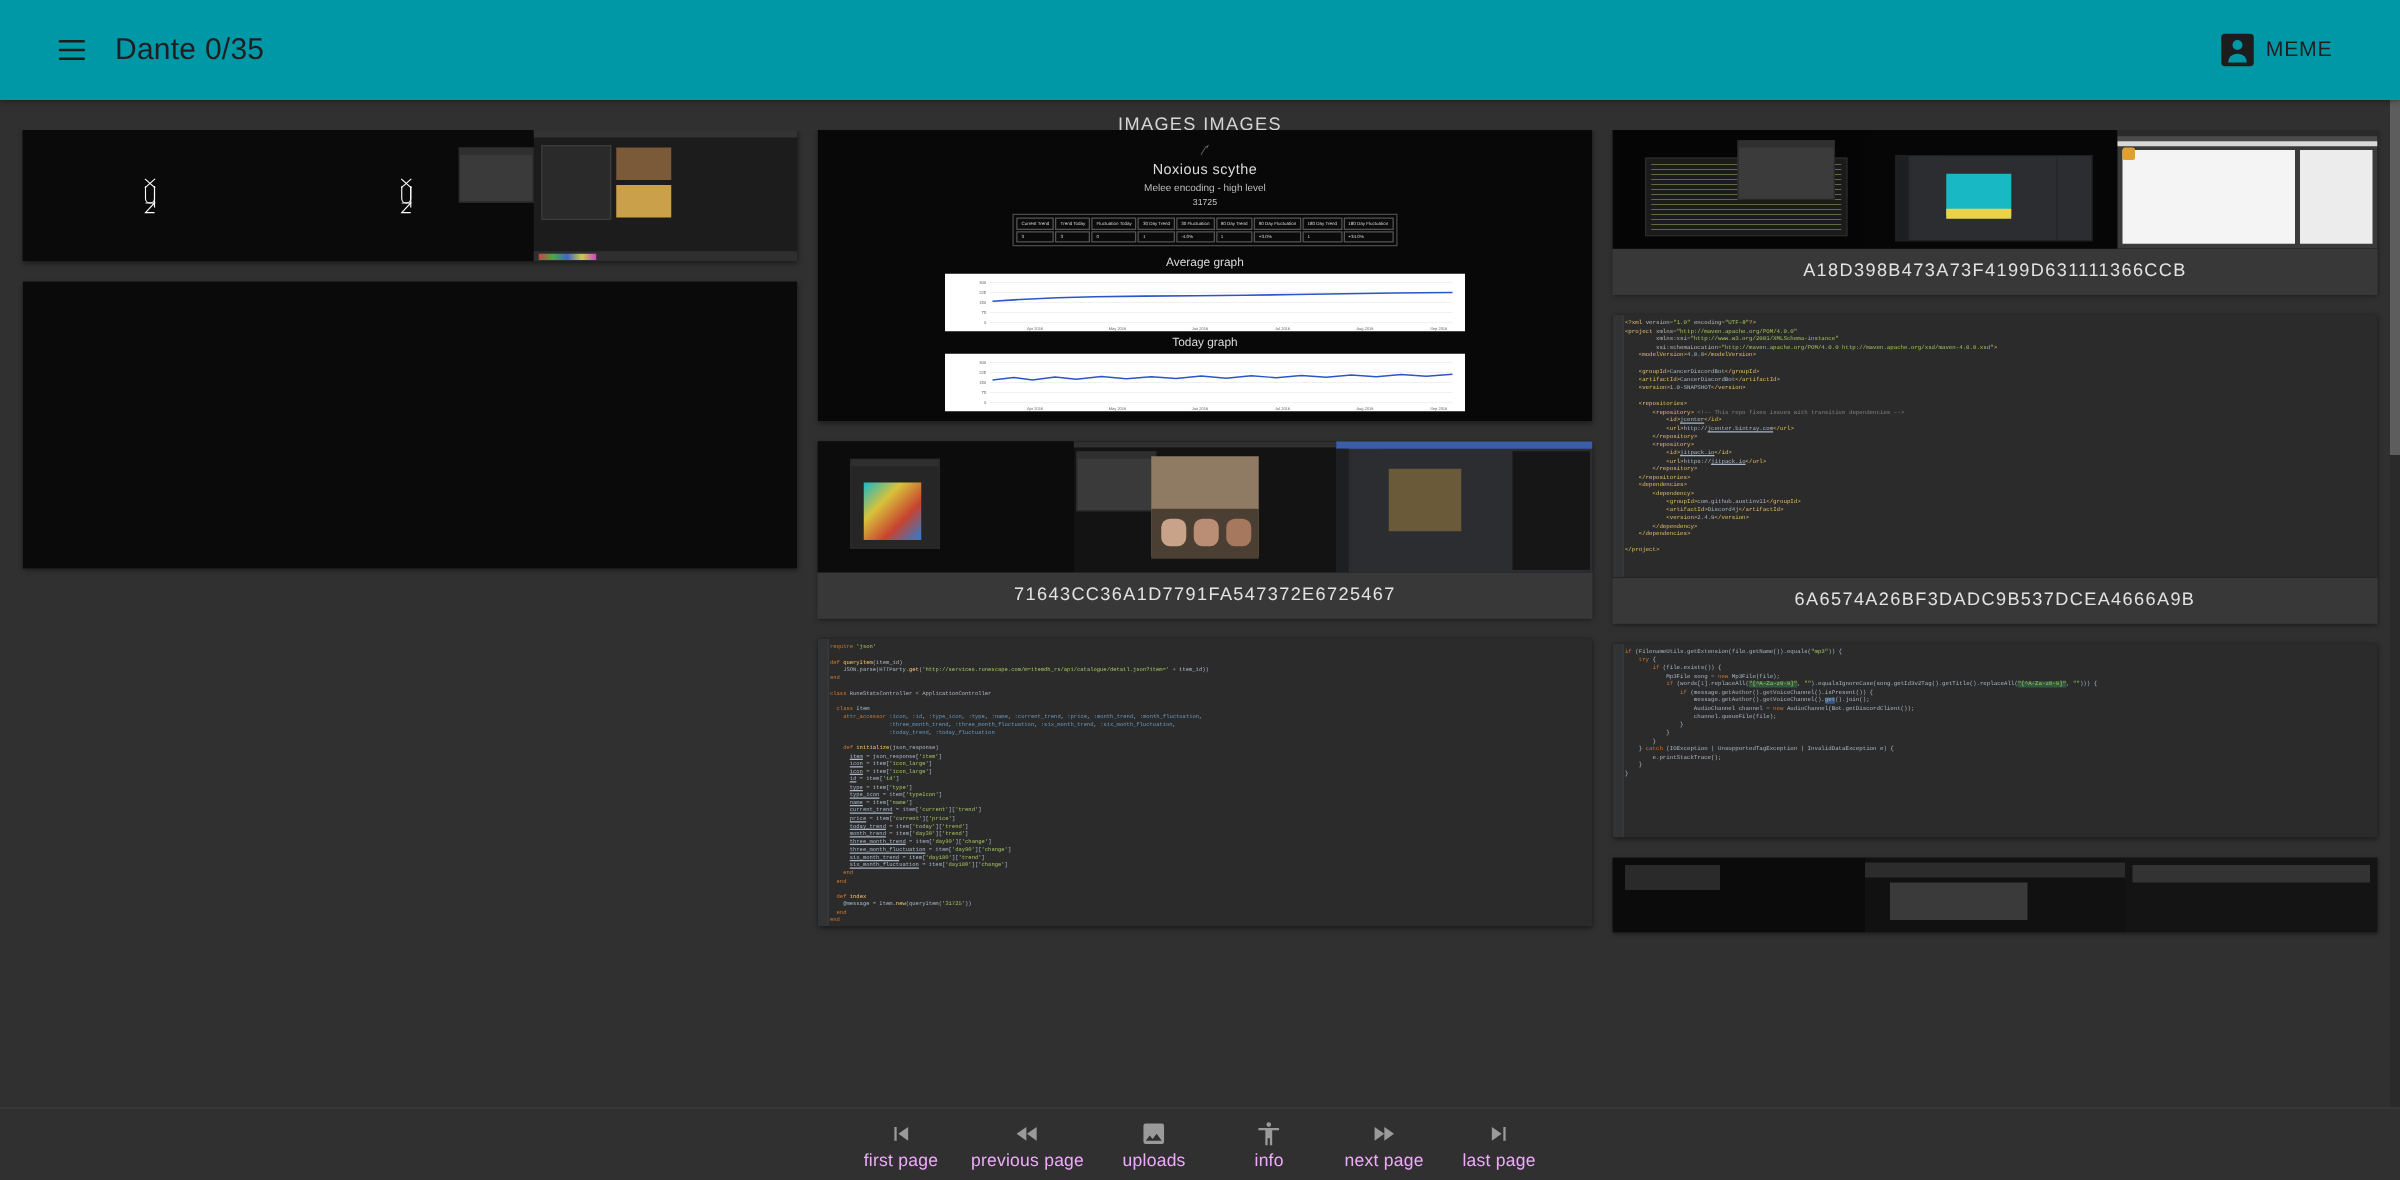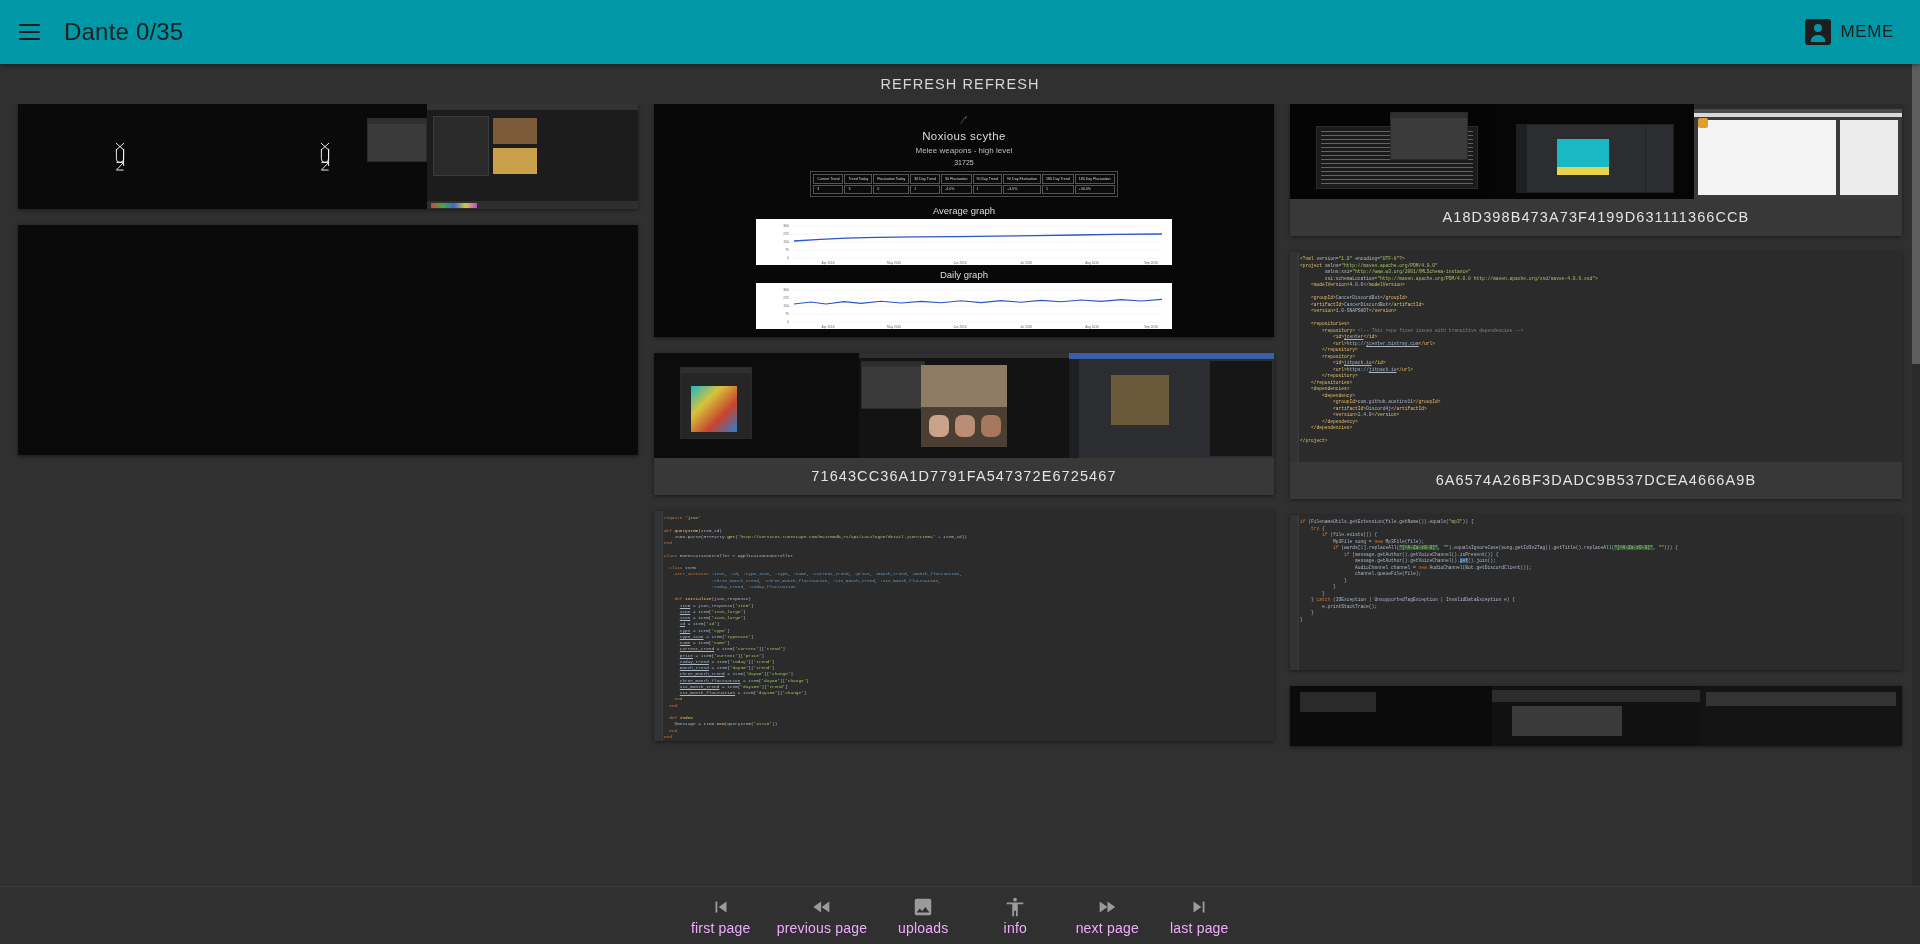--- a/index.html
+++ b/index.html
@@ -5,25 +5,25 @@
   * { box-sizing: border-box; margin: 0; padding: 0; }
   html, body {
     width: 1920px; height: 944px;
     background: #303030;
     font-family: "Liberation Sans", sans-serif;
     overflow: hidden;
   }
 
   
   .appbar {
-    height: 64px;
+    height: 80px;
     background: #0097a7;
     display: flex;
     align-items: center;
-    padding: 0 12px;
+    padding: 0 40px;
     position: relative;
     z-index: 20;
     box-shadow: 0 1px 5px rgba(0,0,0,.45);
   }
   .hamburger {
     width: 34px; height: 34px;
     display: flex; flex-direction: column;
     justify-content: center; align-items: center;
     gap: 5px; cursor: pointer;
     margin-right: 18px;
@@ -213,21 +213,21 @@
   </div>
   <div class="app-title">Dante 0/35</div>
   <div class="appbar-spacer"></div>
   <div class="account">
     <span class="account-icon"></span>
     <span class="account-label">MEME</span>
   </div>
 </div>
 
 <div class="refresh-bar">
-  <button class="refresh-btn">REFRESH REFRESH</button>
+  <button class="refresh-btn">IMAGES IMAGES</button>
 </div>
 
 <div class="scrollbar">
   <div class="thumb"></div>
 </div>
 
 <div class="scroll-area">
   <div class="grid">
 
     <div class="col">
@@ -281,21 +281,21 @@
     <div class="col">
 
       <div class="card">
         <div class="card-media" style="height:233px">
           <div class="rs">
             <svg class="rs-sprite" viewBox="0 0 14 14">
               <path d="M3 12 L8 4" stroke="#5a5a6a" stroke-width="1" fill="none"></path>
               <path d="M8 4 L11 2 L9 6 Z" fill="#6d6d55"></path>
             </svg>
             <div class="rs-title">Noxious scythe</div>
-            <div class="rs-sub">Melee weapons - high level</div>
+            <div class="rs-sub">Melee encoding - high level</div>
             <div class="rs-price">31725</div>
 
             <div class="rs-table">
               <div class="rs-cell">
                   <div class="rs-h">Current Trend</div>
                   <div class="rs-v">3</div>
                 </div>
               <div class="rs-cell">
                   <div class="rs-h">Trend Today</div>
                   <div class="rs-v">3</div>
@@ -352,21 +352,21 @@
                     <text x="138" y="45">May 2016</text>
                   <text x="204" y="45">Jun 2016</text>
                     <text x="270" y="45">Jul 2016</text>
                   <text x="336" y="45">Aug 2016</text>
                     <text x="395" y="45">Sep 2016</text>
                 </g>
                 <polyline fill="none" stroke="#2b55c8" stroke-width="1.3" points="38,22 60,20.6 90,19.2 120,18.4 160,17.9 200,17.6 240,17.2 280,16.6 320,16 360,15.4 406,15.0"></polyline>
               </svg>
             </div>
 
-            <div class="rs-graph-label">Daily graph</div>
+            <div class="rs-graph-label">Today graph</div>
             <div class="rs-graph">
               <svg viewBox="0 0 416 46" preserveAspectRatio="none">
                 <g stroke="#e8e8e8" stroke-width=".5">
                   <line x1="36" y1="7" x2="406" y2="7"></line>
                     <line x1="36" y1="15" x2="406" y2="15"></line>
                   <line x1="36" y1="23" x2="406" y2="23"></line>
                     <line x1="36" y1="31" x2="406" y2="31"></line>
                   <line x1="36" y1="39" x2="406" y2="39"></line>
                 </g>
                 <g fill="#666" font-size="3.4" font-family="Liberation Sans, sans-serif" text-anchor="end">

